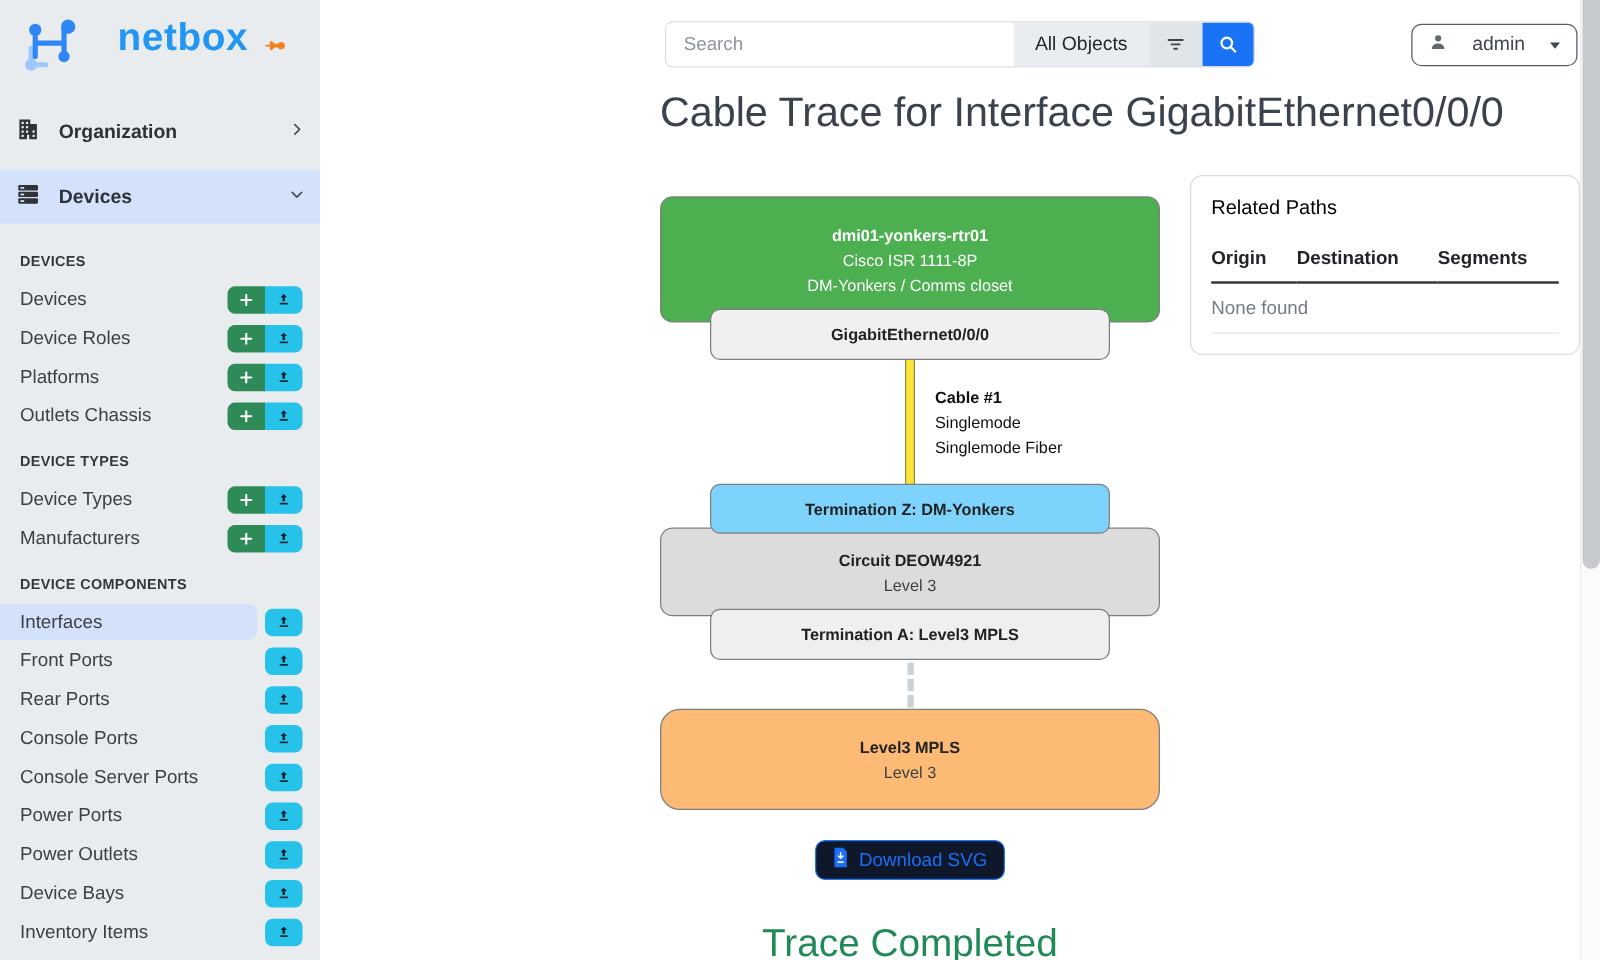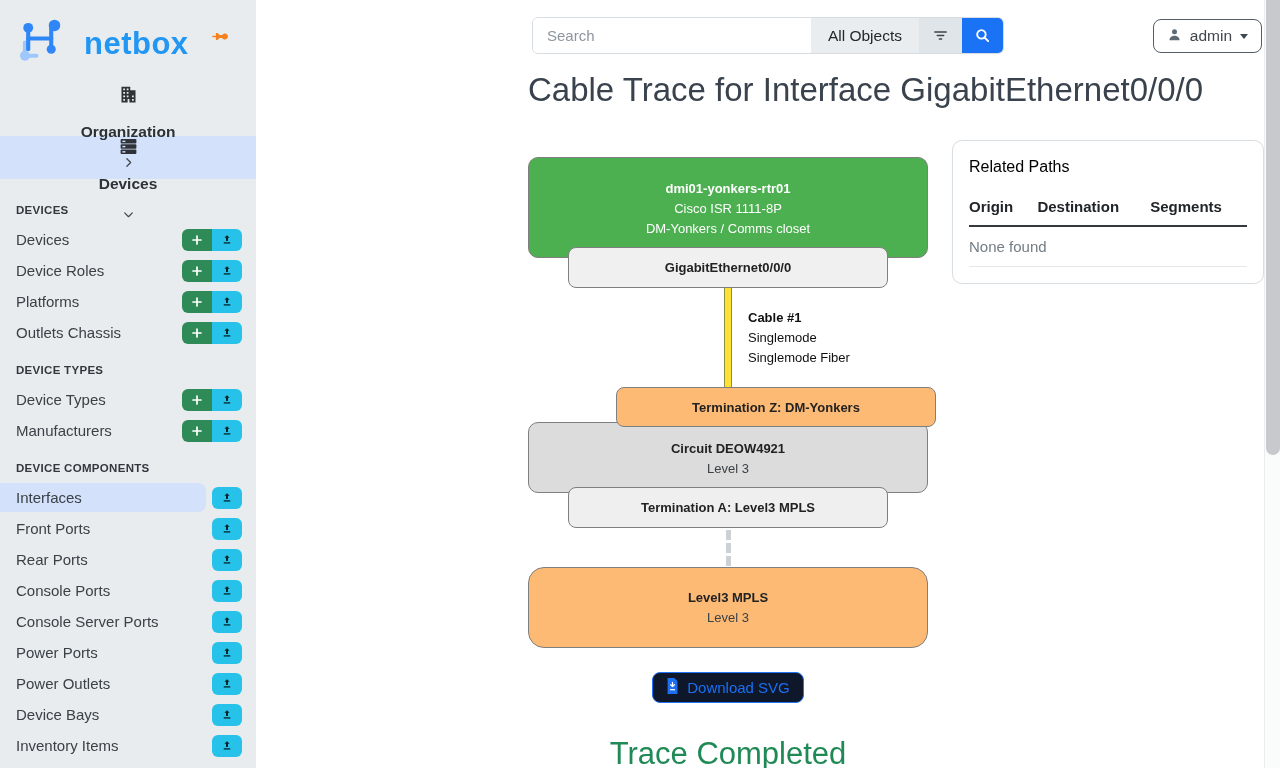--- a/index.html
+++ b/index.html
@@ -6,26 +6,26 @@
   html, body { width: 1280px; height: 768px; overflow: hidden; }
   body {
     font-family: "Liberation Sans", sans-serif;
     display: flex;
     background: #fff;
     color: #39424d;
   }
 
   
   .sidebar { width: 256px; flex: none; height: 768px; background: #e9ecef; position: relative; }
-  .brand { height: 72px; padding: 14px 16px 0; display: flex; align-items: center; gap: 14px; position: relative; }
+  .brand { height: 72px; padding: 14px 16px 0; display: flex; align-items: flex-start; gap: 24px; position: relative; }
   .wordmark { font-size: 31px; font-weight: 700; color: #2196f3; letter-spacing: 0.5px; line-height: 1; }
   .pin { position: absolute; right: 26px; top: 28px; cursor: pointer; }
 
   .nav-group { margin-top: 12px; }
-  .nav-item { height: 43px; margin-bottom: 9px; display: flex; align-items: center; gap: 14px; padding: 0 12px; cursor: pointer; flex-direction: column; }
+  .nav-item { height: 43px; margin-bottom: 9px; display: flex; align-items: center; gap: 14px; padding: 0 12px; cursor: pointer; }
   .nav-item .nav-label { flex: 1; font-weight: 700; font-size: 15.5px; color: #2b3238; }
   .nav-item.active { background: #d3e2fa; }
 
   .section-title { padding: 16px 16px 8px; font-size: 11.5px; font-weight: 700; color: #32383e; letter-spacing: 0.3px; }
   .menu-row { height: 31px; display: flex; align-items: center; padding: 0 14px 0 16px; position: relative; }
   .menu-row .item-label { flex: 1; font-size: 15px; color: #3a4147; z-index: 1; cursor: pointer; }
   .menu-row.active .hl { position: absolute; left: 0; top: 1px; height: 29px; width: 206px; background: #d3e2fa; border-radius: 0 8px 8px 0; }
   .btn-group { display: flex; z-index: 1; }
   .sbtn { width: 30px; height: 22px; display: flex; align-items: center; justify-content: center; cursor: pointer; border: none; }
   .sbtn.add { background: #2e8b57; border-radius: 6px 0 0 6px; }
@@ -35,36 +35,36 @@
   
   .main { flex: 1; position: relative; height: 768px; background: #fff; }
 
   .search-group { position: absolute; left: 276px; top: 17px; width: 472px; height: 37px; display: flex; border: 1px solid #d7dce1; border-radius: 6px; overflow: hidden; background: #fff; }
   .search-input { flex: 1; border: none; outline: none; padding: 0 14px; font-size: 15px; color: #495057; font-family: "Liberation Sans", sans-serif; }
   .search-input::placeholder { color: #8d959d; }
   .scope { display: flex; align-items: center; padding: 0 17px; background: #e9edf0; font-size: 15.5px; color: #23282d; cursor: pointer; }
   .filter-seg { width: 43px; background: #e0e5e9; display: flex; align-items: center; justify-content: center; cursor: pointer; }
   .go-seg { width: 41px; background: #1a72f5; display: flex; align-items: center; justify-content: center; cursor: pointer; border: none; }
 
-  .user-btn { position: absolute; right: 18px; top: 19px; height: 34px; padding: 0 13px; border: 1px solid #535d66; border-radius: 8px; display: flex; align-items: center; gap: 8px; background: transparent; font-size: 15.5px; color: #3f474e; cursor: pointer; font-family: "Liberation Sans", sans-serif; }
+  .user-btn { position: absolute; right: 18px; top: 19px; height: 34px; padding: 0 13px; border: 1px solid #535d66; border-radius: 8px; display: flex; align-items: center; gap: 20px; background: transparent; font-size: 15.5px; color: #3f474e; cursor: pointer; font-family: "Liberation Sans", sans-serif; }
   .caret { width: 0; height: 0; border-left: 4.5px solid transparent; border-right: 4.5px solid transparent; border-top: 5px solid #3f474e; }
 
   .page-title { position: absolute; left: 272px; top: 71px; font-size: 33px; font-weight: 400; color: #39424d; }
 
   .content { position: absolute; left: 272px; top: 140px; right: 16px; display: flex; gap: 24px; align-items: flex-start; }
   .trace-col { width: 400px; flex: none; }
   .diagram { position: relative; width: 400px; height: 491px; margin-top: 17px; font-size: 13px; }
   .node { position: absolute; border: 1px solid #7f7f7f; text-align: center; }
   .device-box { left: 0; top: 0; width: 400px; height: 101px; background: #4caf50; border-radius: 10px; color: #fff; padding-top: 21px; line-height: 20px; z-index: 1; cursor: pointer; }
   .device-name { font-weight: 700; }
   .iface-box { left: 40px; top: 90px; width: 320px; height: 41px; background: #f0f0f0; border-radius: 8px; font-weight: 700; color: #222; display: flex; align-items: center; justify-content: center; z-index: 2; cursor: pointer; }
   .cable-band { position: absolute; left: 196px; top: 130px; width: 8px; height: 101px; background: #fde336; border-left: 1px solid #8f8f45; border-right: 1px solid #8f8f45; z-index: 0; }
   .cable-label { position: absolute; left: 220px; top: 151px; text-align: left; line-height: 20px; color: #101010; z-index: 1; cursor: pointer; }
   .cable-label .b { font-weight: 700; }
-  .termz-box { left: 40px; top: 230px; width: 320px; height: 40px; background: #fdba74; border-radius: 8px; font-weight: 700; color: #222; display: flex; align-items: center; justify-content: center; z-index: 4; cursor: pointer; margin-left: 48px; }
+  .termz-box { left: 40px; top: 230px; width: 320px; height: 40px; background: #7dd3fc; border-radius: 8px; font-weight: 700; color: #222; display: flex; align-items: center; justify-content: center; z-index: 4; cursor: pointer; }
   .circuit-box { left: 0; top: 265px; width: 400px; height: 71px; background: #dcdcdc; border-radius: 10px; z-index: 3; padding-top: 16px; line-height: 20px; color: #3a4147; cursor: pointer; }
   .circuit-name { font-weight: 700; color: #222; }
   .terma-box { left: 40px; top: 330px; width: 320px; height: 41px; background: #efefef; border-radius: 8px; font-weight: 700; color: #222; display: flex; align-items: center; justify-content: center; z-index: 4; cursor: pointer; }
   .dash-line { position: absolute; left: 198px; top: 373px; height: 36px; width: 0; border-left: 5px dashed #ccd1d5; z-index: 0; }
   .farend-box { left: 0; top: 410px; width: 400px; height: 81px; background: #fdba74; border-radius: 16px; padding-top: 20px; line-height: 20px; color: #3a4147; z-index: 1; cursor: pointer; }
   .farend-name { font-weight: 700; color: #222; }
 
   .download-wrap { margin-top: 24px; display: flex; justify-content: center; }
   .download-btn { display: flex; align-items: center; gap: 8px; border: 1.5px solid #2274f6; background: #0f172a; color: #1a6ff2; border-radius: 8px; padding: 5px 13px; font-size: 15px; cursor: pointer; font-family: "Liberation Sans", sans-serif; }
   .trace-status { margin-top: 33px; text-align: center; font-size: 31px; color: #1f8a55; }

